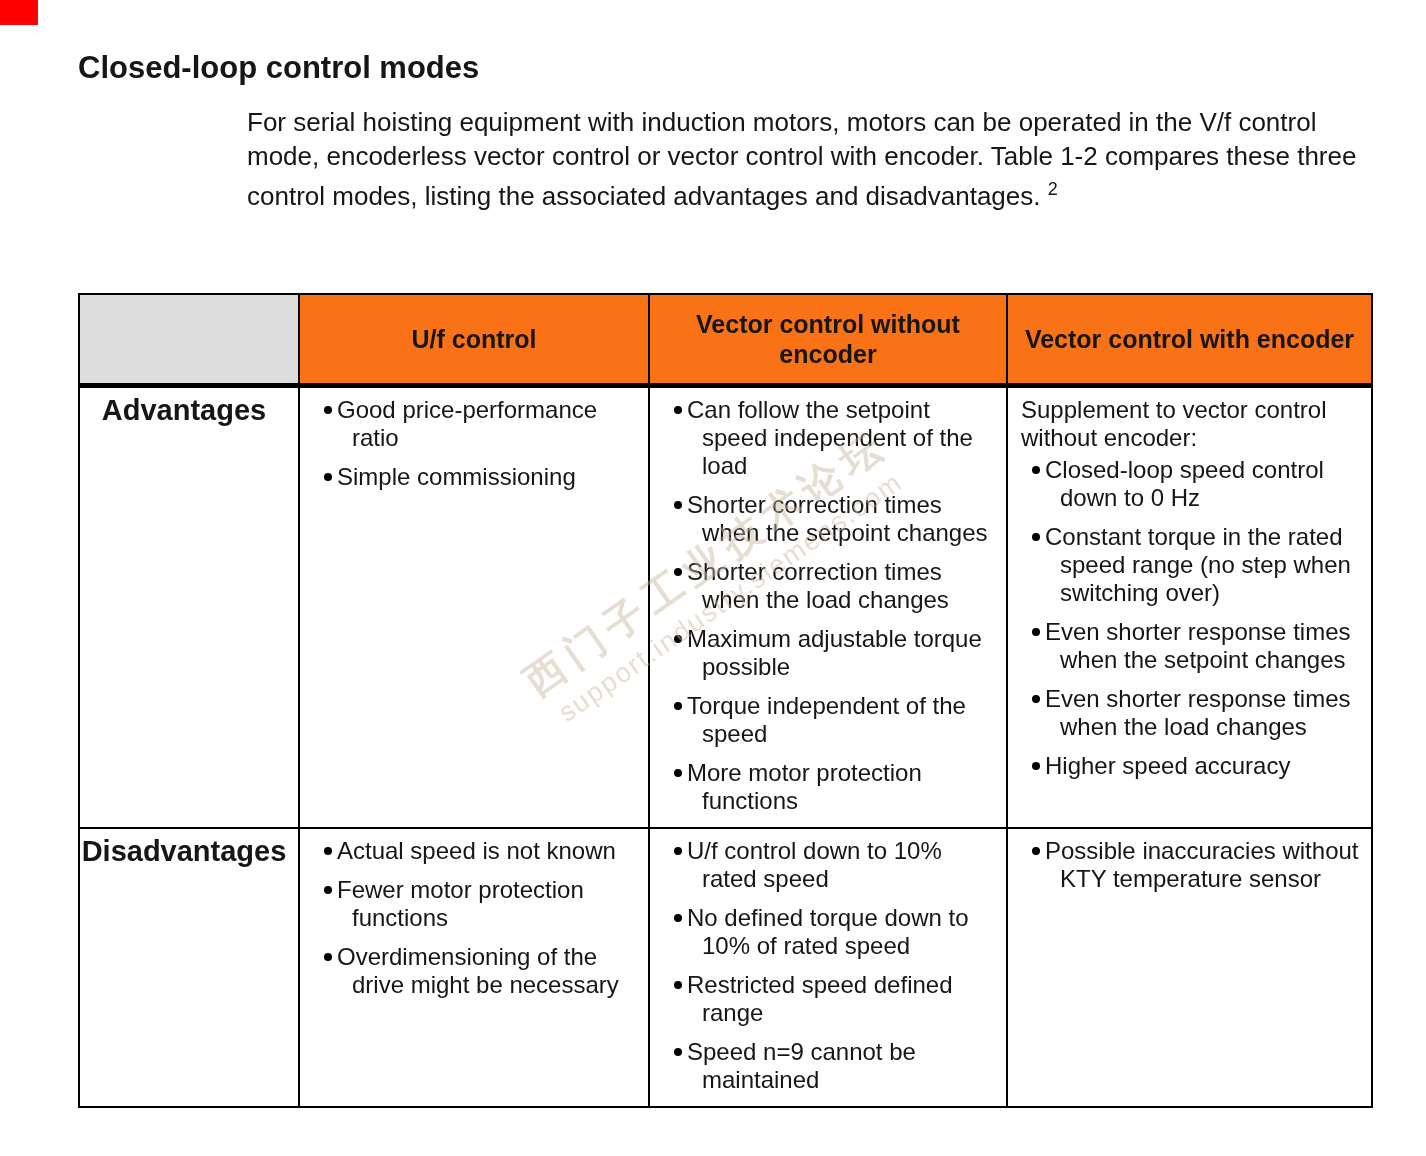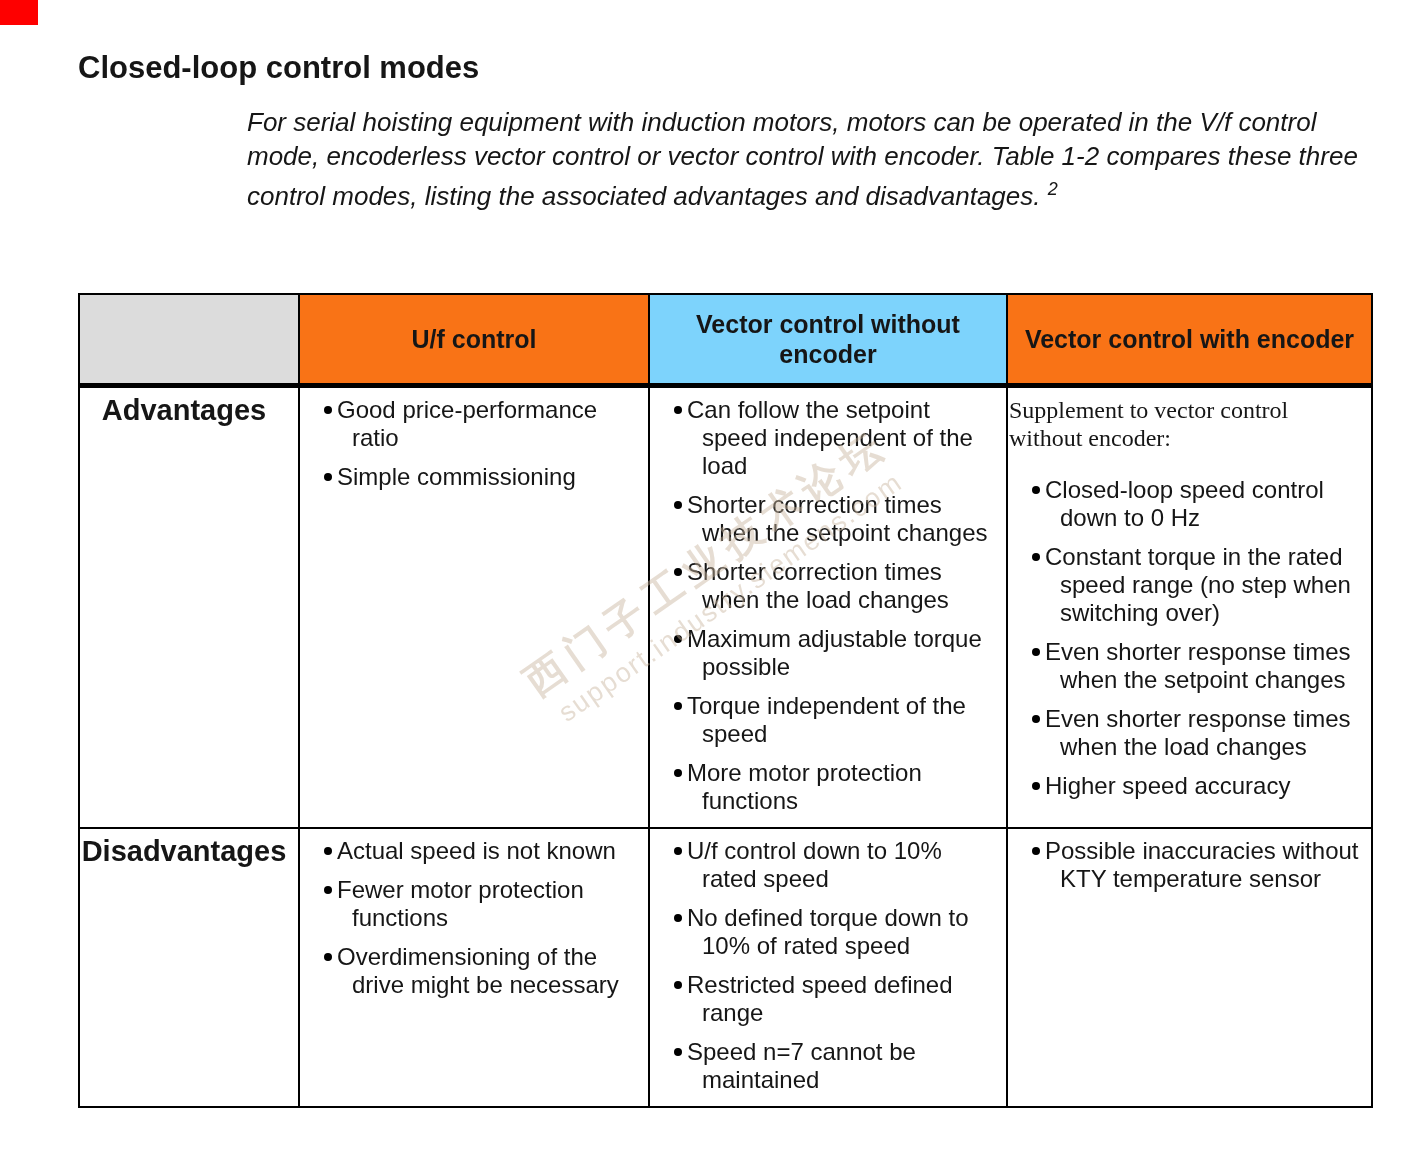--- a/index.html
+++ b/index.html
@@ -18,21 +18,21 @@
   }
 
   h1.doc-title {
     position: absolute; left: 78px; top: 50px;
     margin: 0; font-size: 31px; font-weight: bold; letter-spacing: 0;
   }
 
   .intro {
     position: absolute; left: 247px; top: 106px;
     width: 1115px; margin: 0;
-    font-size: 26px; line-height: 33.5px; font-style: italic;
+    font-size: 26px; line-height: 33.5px;
   }
   .intro sup { font-size: 18px; }
 
   .table-caption {
     position: absolute; left: 78px; top: 254px;
     width: 1293px; text-align: center;
     font-size: 25px;
   }
 
   table.cmp {
@@ -74,21 +74,21 @@
     text-indent: -15px;
     margin-bottom: 11px;
   }
   ul.blist li:last-child { margin-bottom: 0; }
   ul.blist li::before {
     content: "";
     position: absolute; left: 24px; top: 10px;
     width: 8px; height: 8px; border-radius: 50%;
     background: #000000;
   }
-  .cell-intro { margin: 0 0 24px 0; padding-left: 1px; font-family: Liberation Serif, serif; }
+  .cell-intro { margin: 0 0 4px 0; padding-left: 13px; }
 
   .watermark {
     position: absolute; left: 500px; top: 515px;
     width: 430px; height: 120px;
     display: flex; flex-direction: column; align-items: center; justify-content: center;
     transform: rotate(-35deg);
     opacity: 0.45;
     pointer-events: none;
     text-align: center;
   }
@@ -111,21 +111,21 @@
     <colgroup>
         <col class="c1">
         <col class="c2">
         <col class="c3">
         <col class="c4">
       </colgroup>
     <thead>
       <tr>
         <th style="background: rgb(220, 220, 220);"></th>
         <th style="background: #f97316;">U/f control</th>
-        <th style="background: #7dd3fc;">Vector control without encoder</th>
+        <th style="background: #f97316;">Vector control without encoder</th>
         <th style="background: #f97316;">Vector control with encoder</th>
       </tr>
     </thead>
     <tbody>
       <tr>
         <td class="row-label">Advantages</td>
         <td>
           <ul class="blist">
               <li>Good price-performance ratio</li>
               <li>Simple commissioning</li>
@@ -159,21 +159,21 @@
               <li>Actual speed is not known</li>
               <li>Fewer motor protection functions</li>
               <li>Overdimensioning of the drive might be necessary</li>
             </ul>
         </td>
         <td>
           <ul class="blist">
               <li>U/f control down to 10% rated speed</li>
               <li>No defined torque down to 10% of rated speed</li>
               <li>Restricted speed defined range</li>
-              <li>Speed n=7 cannot be maintained</li>
+              <li>Speed n=9 cannot be maintained</li>
             </ul>
         </td>
         <td>
           <ul class="blist">
               <li>Possible inaccuracies without KTY temperature sensor</li>
             </ul>
         </td>
       </tr>
     </tbody>
   </table>

